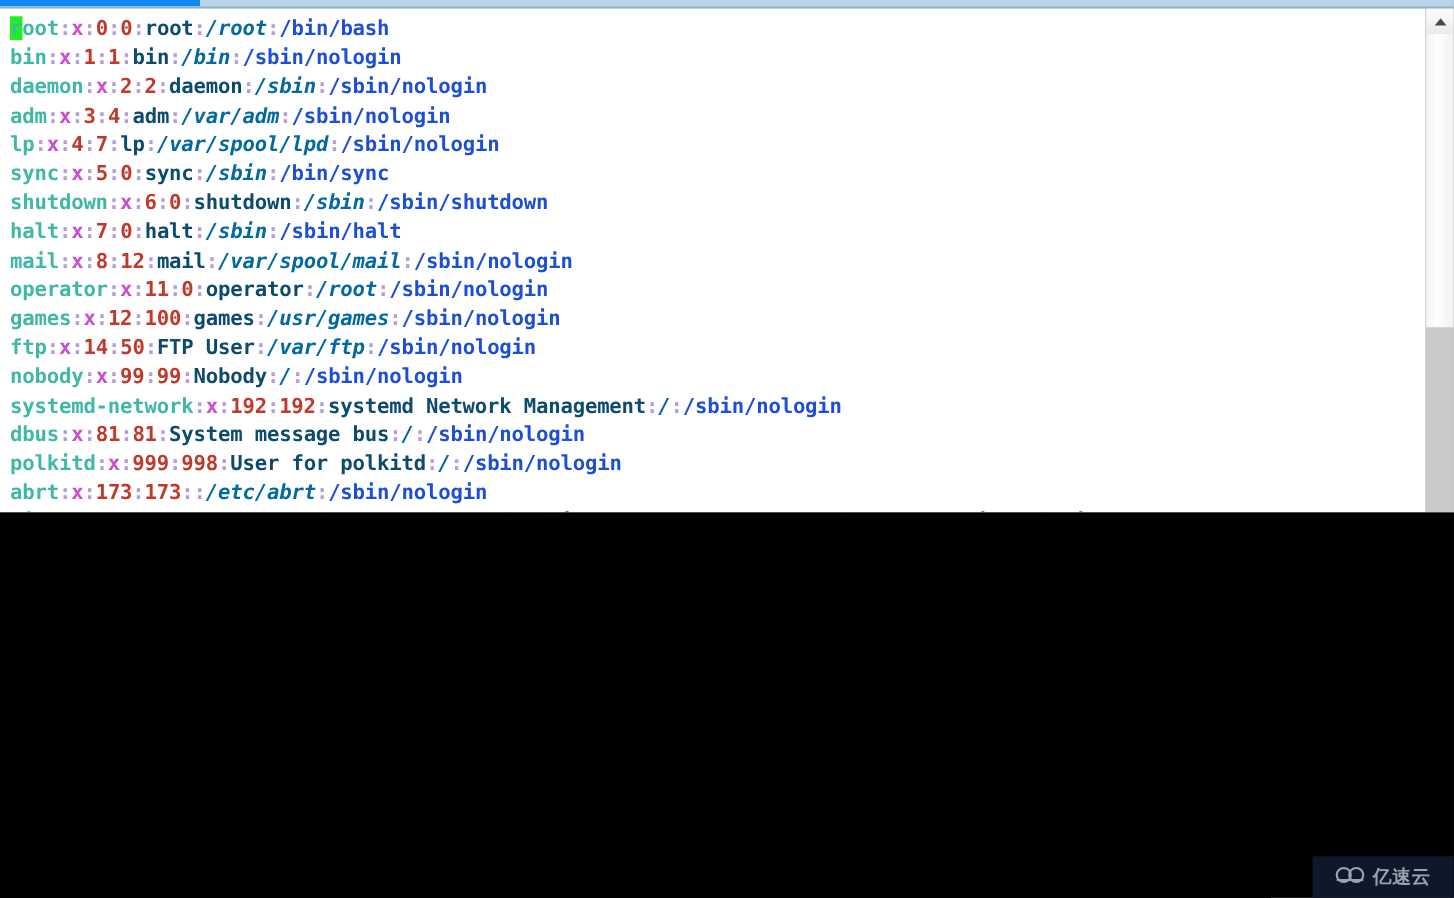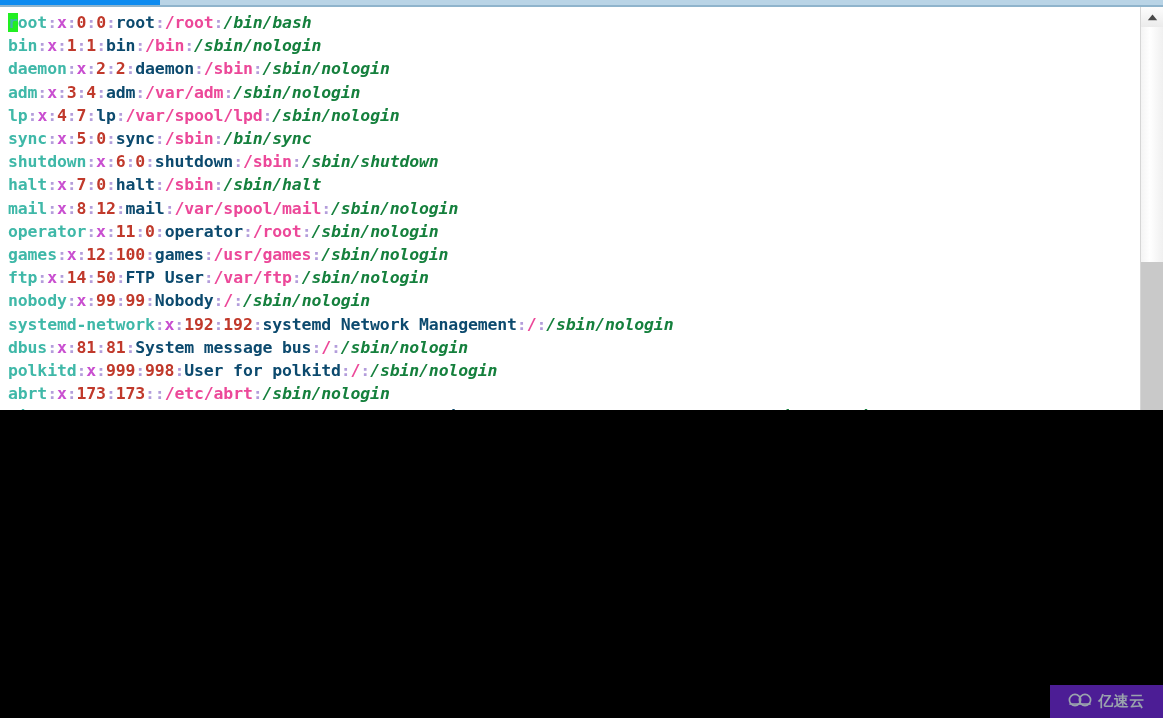--- a/index.html
+++ b/index.html
@@ -68,22 +68,22 @@
     line-height: 23.2px;
     white-space: pre;
     letter-spacing: -0.15px;
   }
 
   
   .t-user  { color: #3fb8a8; }   
   .t-pw    { color: #c94fd0; }   
   .t-uid   { color: #c0392b; }   
   .t-gecos { color: #0c4a6e; }   
-  .t-home  { color: #ec4899; }   
-  .t-shell { color: #15803d; font-style: italic; }   
+  .t-home  { color: #0369a1; font-style: italic; }   
+  .t-shell { color: #1d4ed8; }   
   .t-colon { color: #b39ddb; }   
   .cursor  { background: #22ef22; color: #3fb8a8; }
 
   
   #scrollbar {
     position: absolute;
     right: 0;
     top: 7px;
     width: 23px;
     height: 403px;
@@ -126,21 +126,21 @@
     width: 1163px;
     height: 308px;
     background: #000000;
   }
   #watermark {
     position: absolute;
     right: 0;
     bottom: 0;
     width: 113px;
     height: 33px;
-    background: #4c1d95;
+    background: #0f172a;
     display: flex;
     align-items: center;
     justify-content: center;
     gap: 4px;
   }
   #watermark .wm-text {
     font-family: "DejaVu Sans", "Liberation Sans", sans-serif;
     font-size: 15px;
     font-weight: bold;
     color: #9aa3ad;

